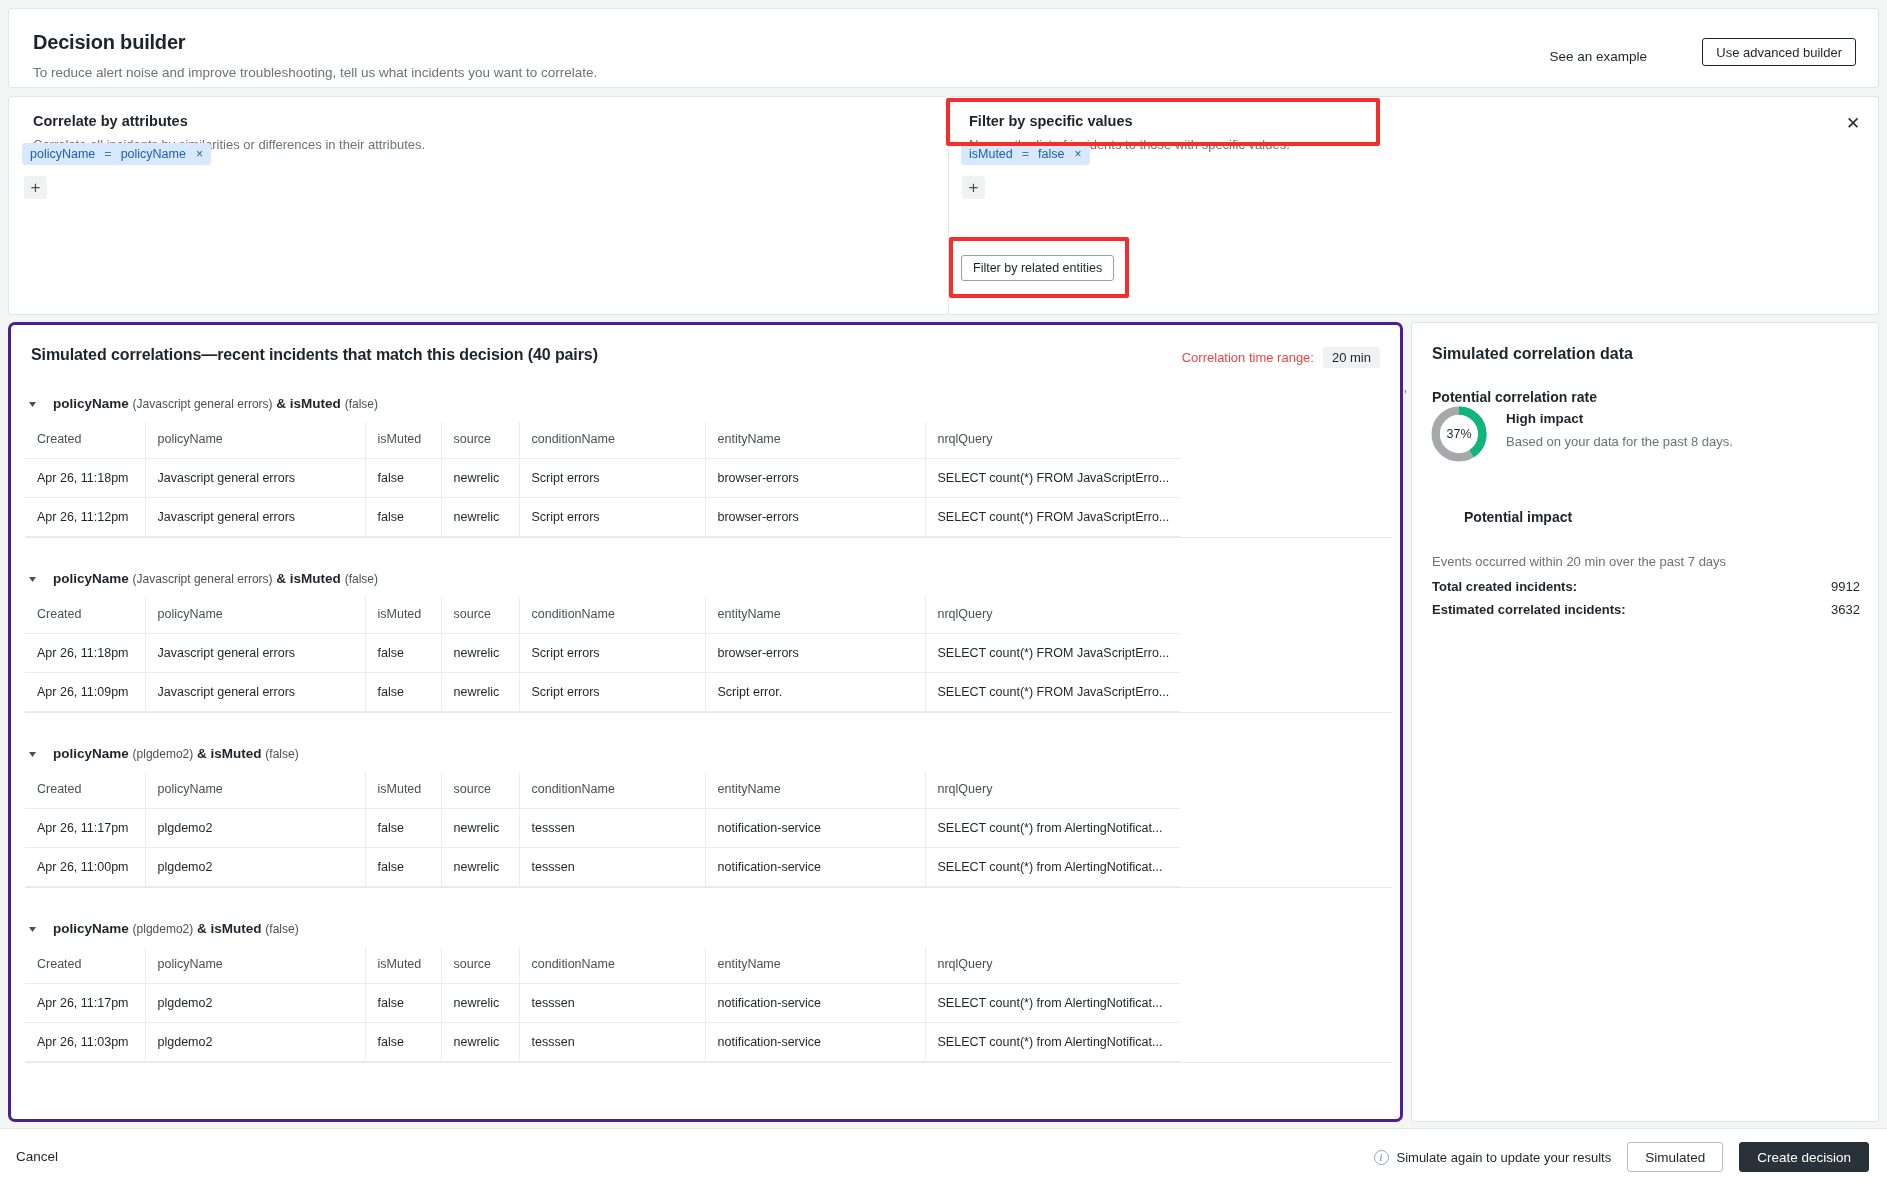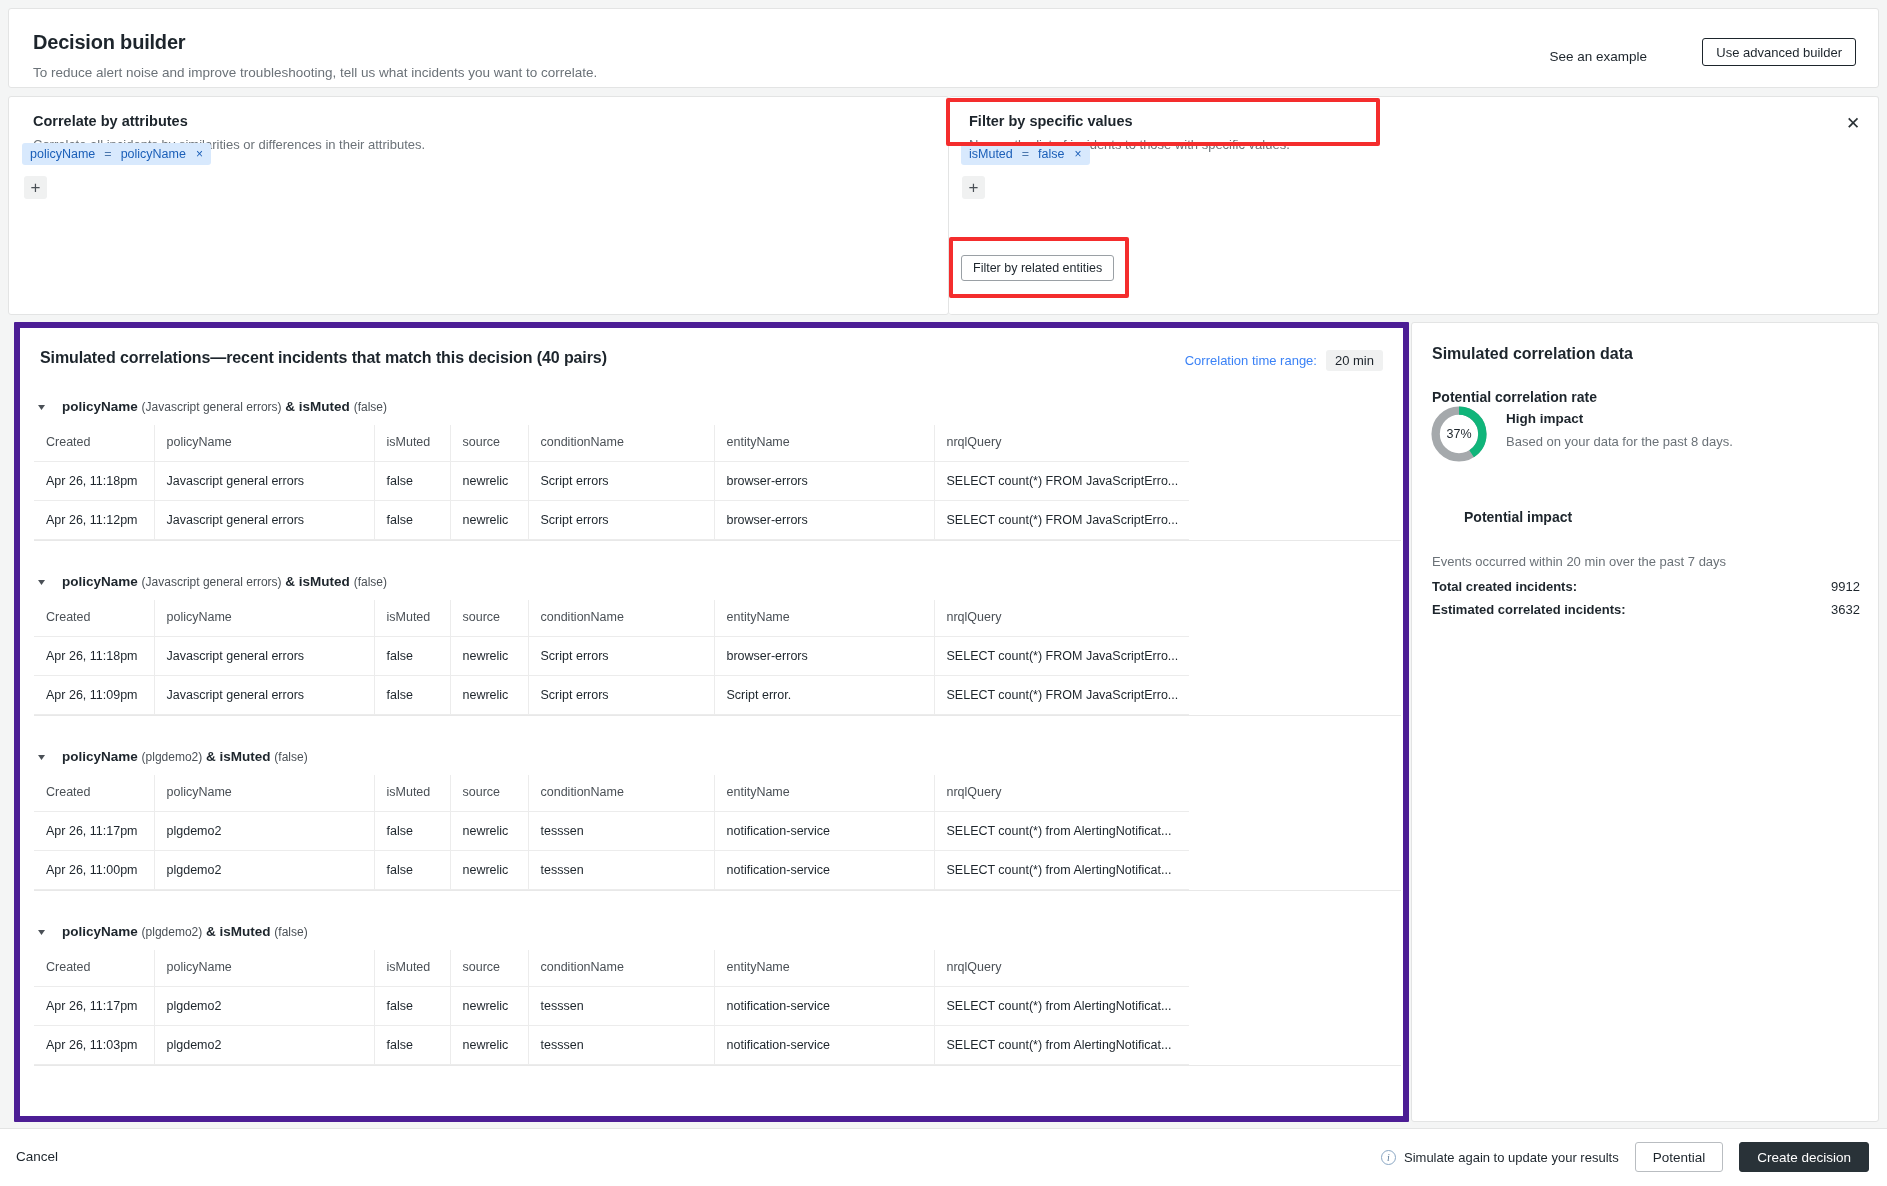--- a/index.html
+++ b/index.html
@@ -77,25 +77,25 @@
   }
 
   
   .anno { position: absolute; border: 4px solid #f42d2d; border-radius: 2px; pointer-events: none; }
   .anno-1 { left: 946px; top: 98px; width: 434px; height: 48px; }
   .anno-2 { left: 949px; top: 237px; width: 180px; height: 61px; }
 
   
   .table-card {
     position: absolute; left: 8px; top: 322px; width: 1395px; height: 800px;
-    background: #fff; border: 6px solid #4c1d95; border-radius: 1px; overflow: hidden; margin-left: 6px;
+    background: #fff; border: 3px solid #4c1d95; border-radius: 7px; overflow: hidden;
   }
   .tbl-head-title { position: absolute; left: 20px; top: 21px; font-size: 16px; font-weight: 700; letter-spacing: -0.1px; }
   .ctr-wrap { position: absolute; right: 20px; top: 22px; display: flex; align-items: center; gap: 9px; }
-  .ctr-label { font-size: 13px; color: #3b82f6; }
+  .ctr-label { font-size: 13px; color: #ef4444; }
   .ctr-pill { background: #f0f1f1; border-radius: 3px; padding: 3px 9px; font-size: 13px; color: #1d252c; cursor: pointer; }
 
   .groups { position: absolute; left: 0; top: 60px; width: 1395px; }
   .group { position: relative; }
   .group-header {
     display: flex; align-items: center; gap: 12px; padding: 11px 0 11px 20px;
     font-size: 13.5px; cursor: pointer;
   }
   .chev { color: #4a5056; font-size: 10px; width: 10px; display: inline-block; transform: scaleX(1.4); }
   .gh-text { font-weight: 400; }
@@ -415,18 +415,18 @@
     </div>
   </div>
 
   <div class="footer">
     <div class="cancel-link">Cancel</div>
     <div class="footer-right">
       <span class="sim-note">
         <span class="info-i">i</span>
         <span>Simulate again to update your results</span>
       </span>
-      <button class="btn-sim">Potential</button>
+      <button class="btn-sim">Simulated</button>
       <button class="btn-create">Create decision</button>
     </div>
   </div>
 
 </div>
 
 </body></html>

